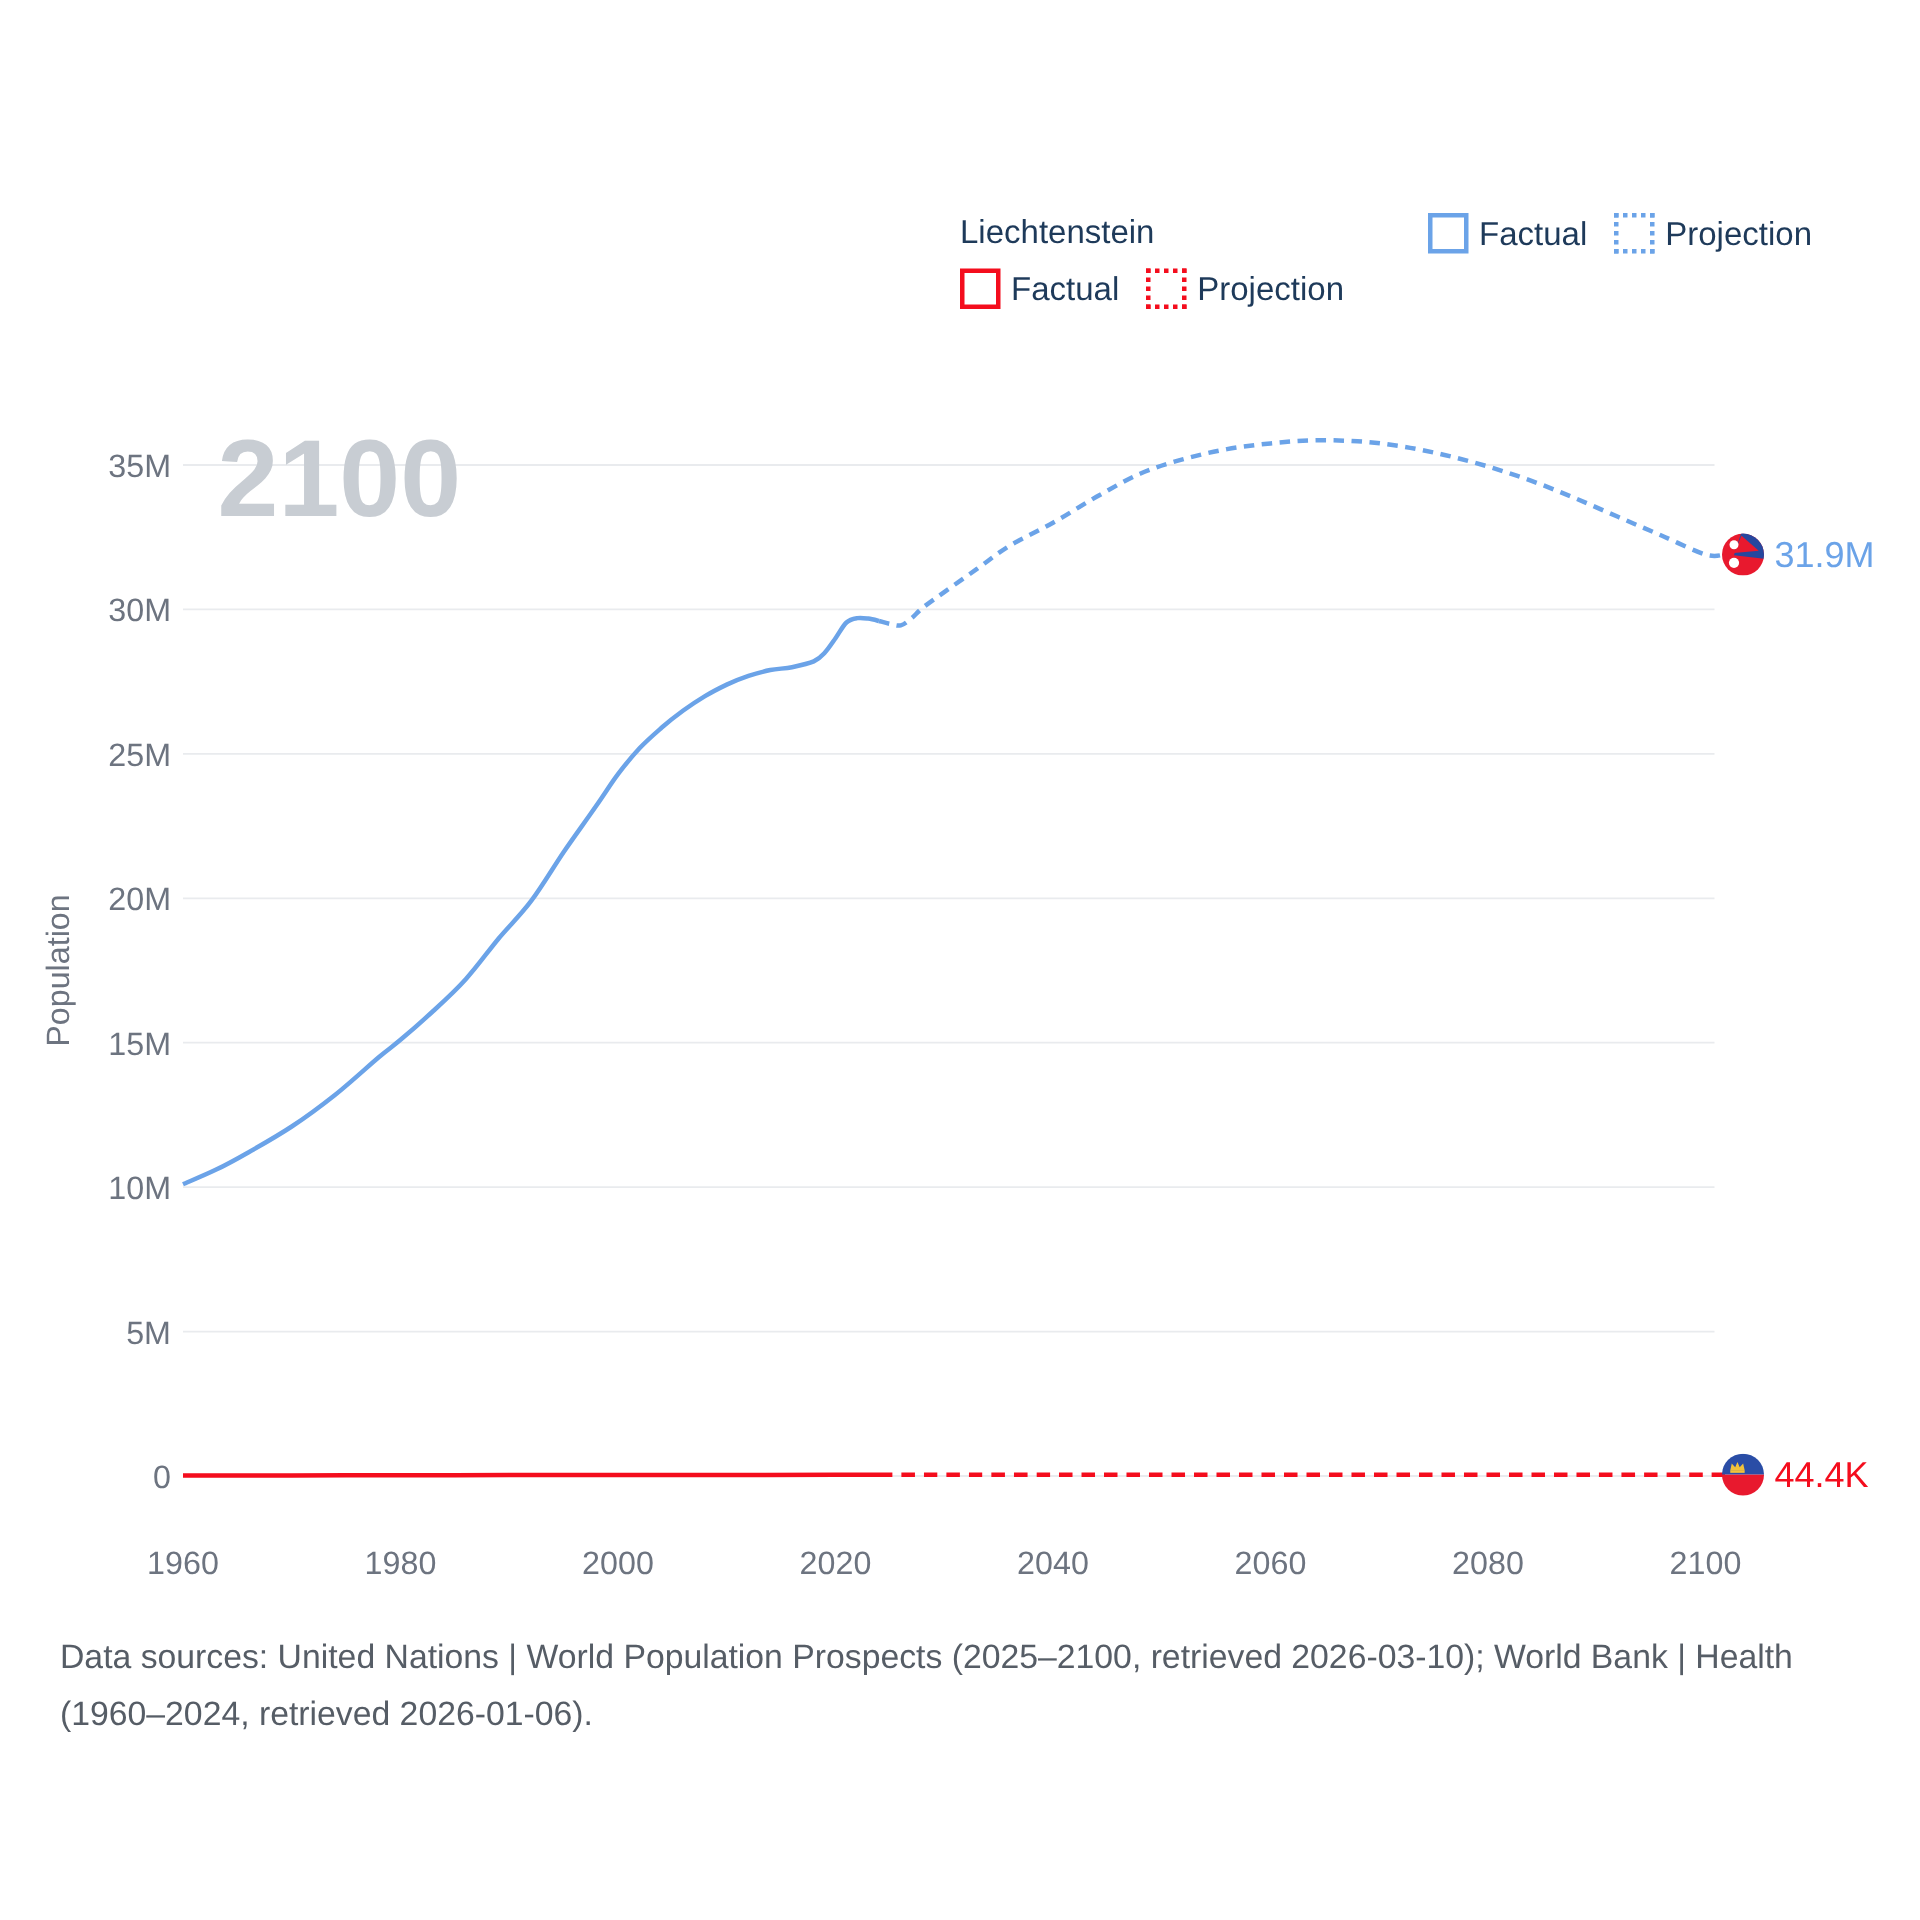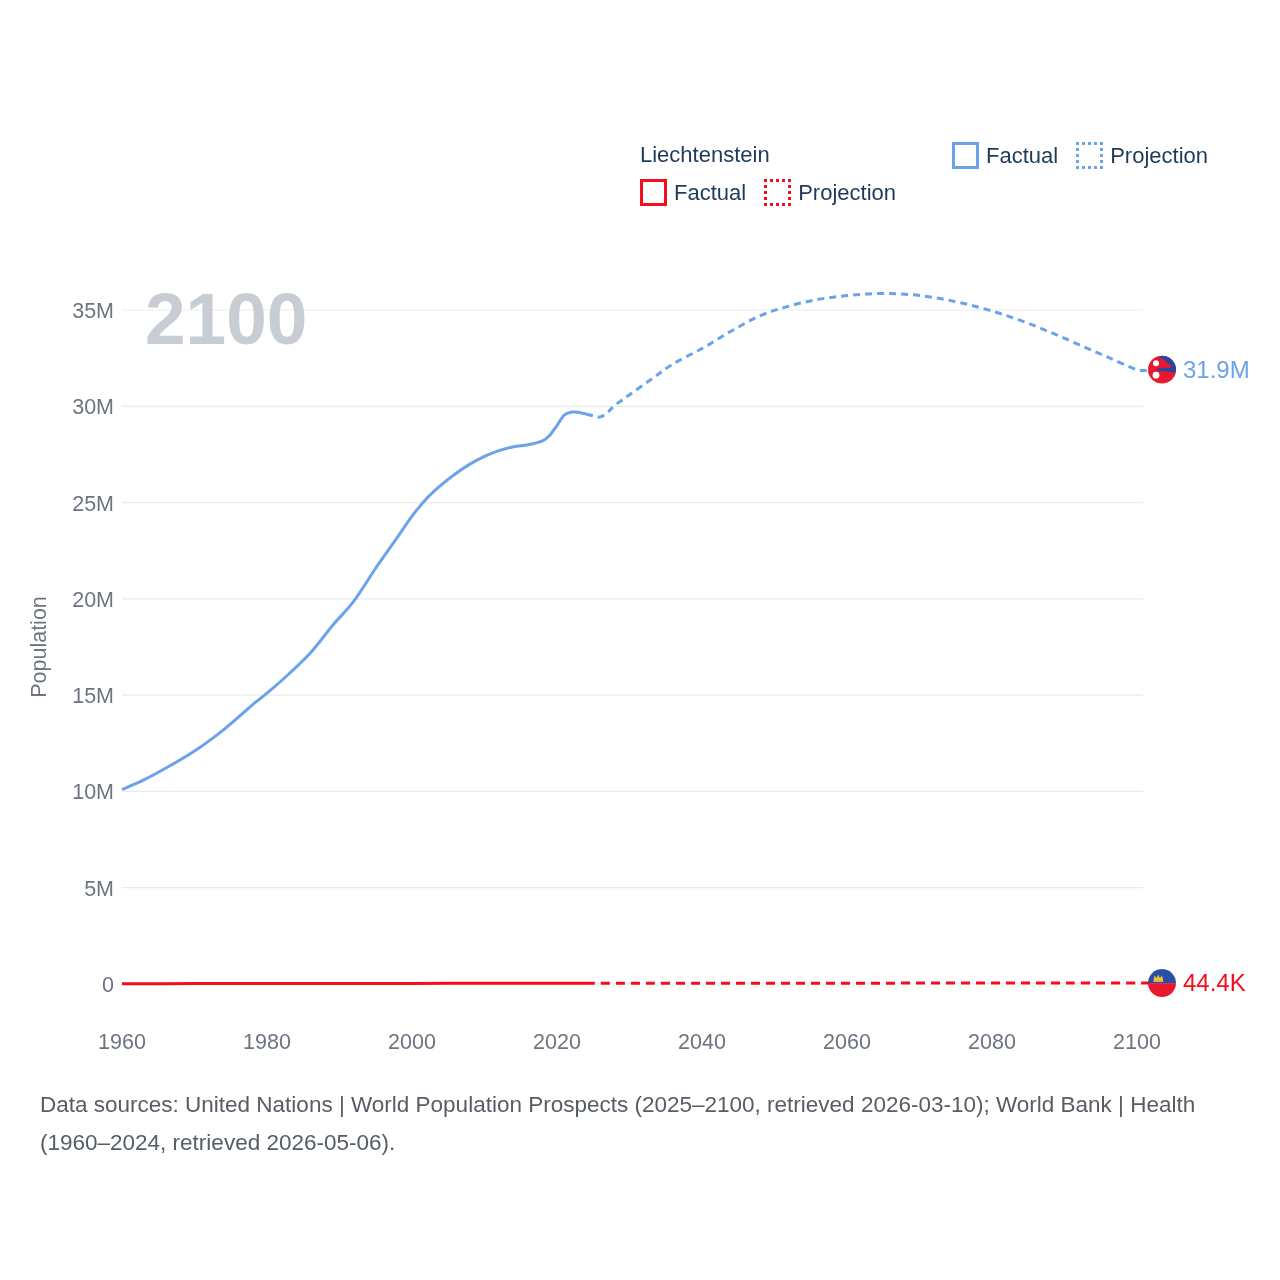--- a/index.html
+++ b/index.html
@@ -113,16 +113,16 @@
       <g clip-path="url(#clip-flag-1)">
         <rect x="1148" y="969.1" width="28" height="14" fill="#2a4da6"></rect>
         <rect x="1148" y="983.1" width="28" height="14" fill="#e8192e"></rect>
         <polygon points="1153.5,980.1 1154.5,975.6 1156.8,978.1 1158.3,974.6 1159.8,978.1 1162.1,975.6 1163.1,980.1" fill="#f2c23a"></polygon>
         <rect x="1153.5" y="980.1" width="9.6" height="1.8" fill="#f2c23a"></rect>
       </g>
       <text x="1183" y="991.1" font-size="24" fill="#f40d1d">44.4K</text>
     </svg>
 
   <div class="footer">
-    <p>Data sources: United Nations | World Population Prospects (2025–2100, retrieved 2026-03-10); World Bank | Health (1960–2024, retrieved 2026-05-06).</p>
+    <p>Data sources: United Nations | World Population Prospects (2025–2100, retrieved 2026-03-10); World Bank | Health (1960–2024, retrieved 2026-01-06).</p>
   </div>
 
 </div>
 
 </body></html>

